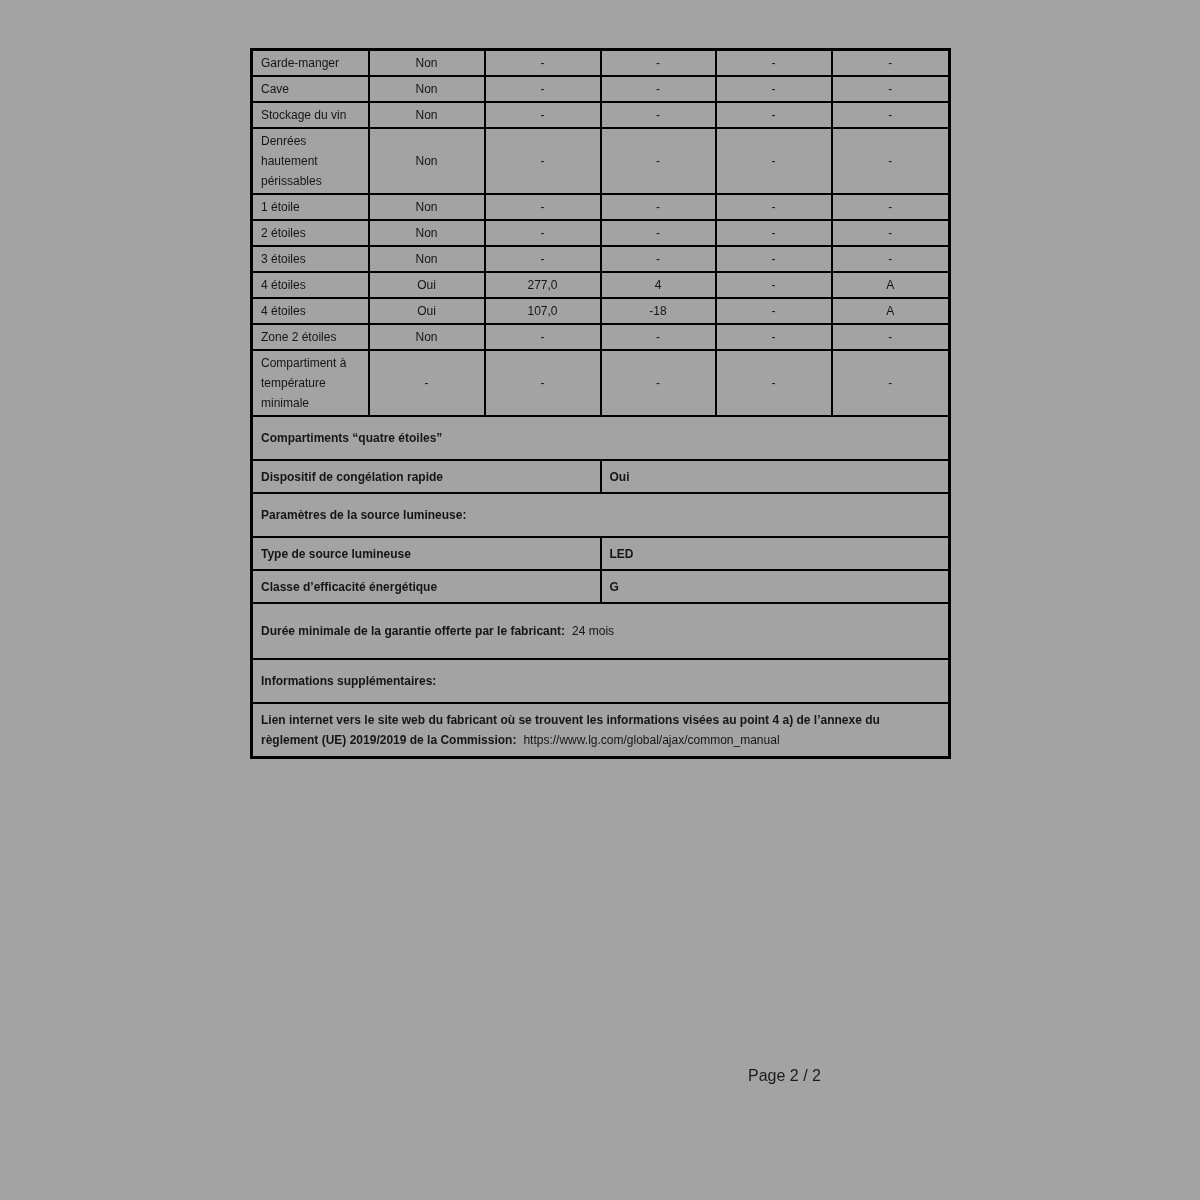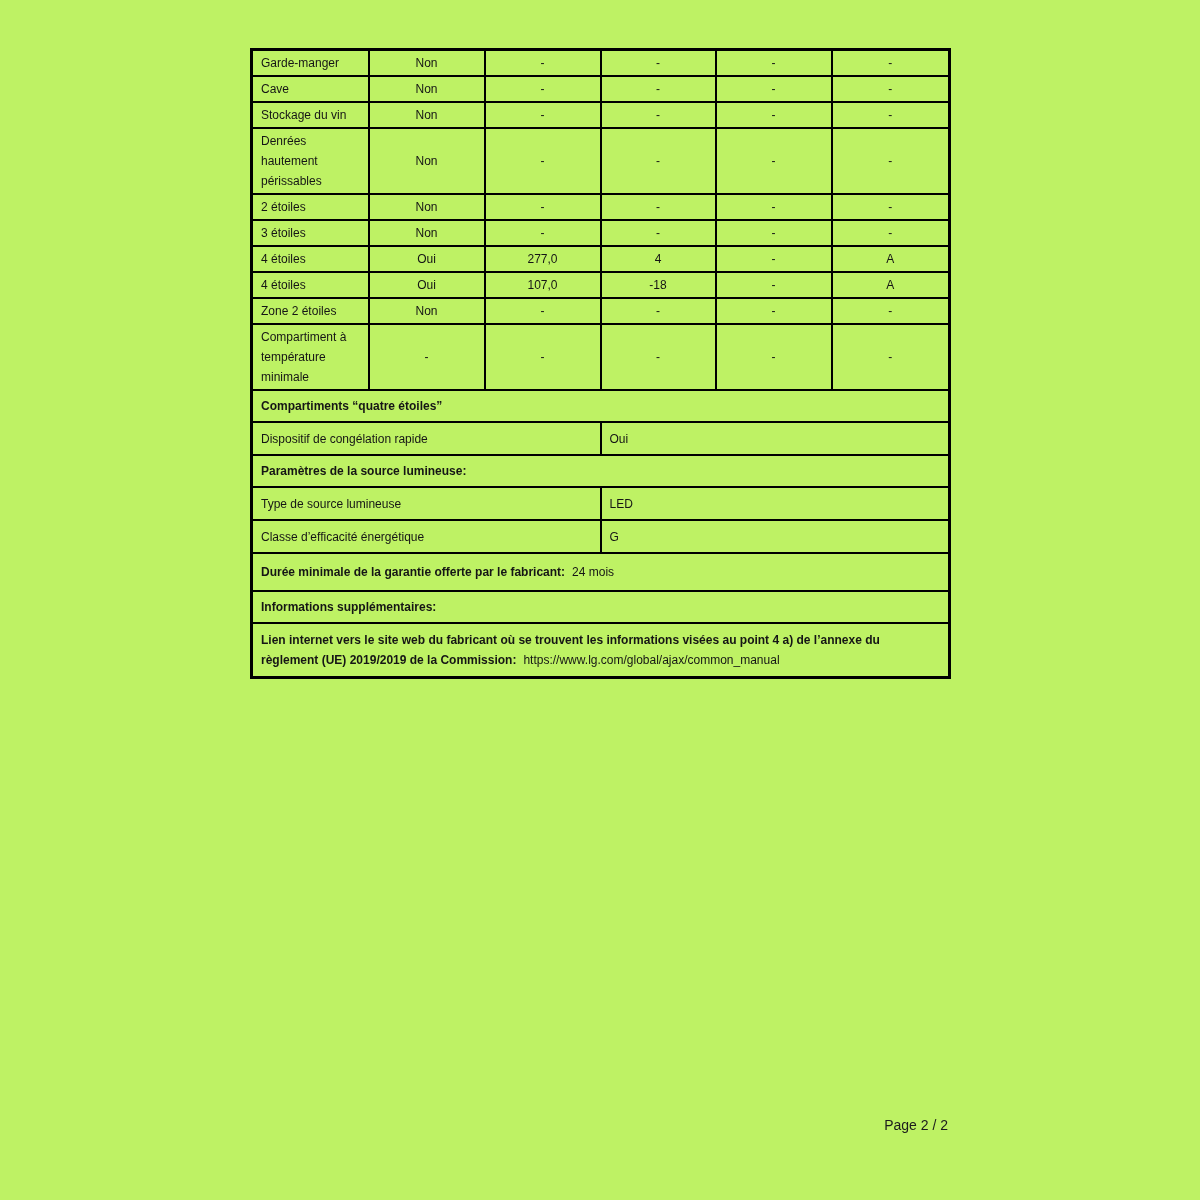--- a/index.html
+++ b/index.html
@@ -6,54 +6,54 @@
   html, body { width: 1200px; height: 1200px; }
   body {
     background: #ffffff;
     font-family: "Liberation Sans", sans-serif;
     color: #151515;
     position: relative;
   }
   .page {
     position: absolute;
     inset: 0;
-    background: #bef264;
+    background: #a3a3a3;
   }
   table.spec-table {
     position: absolute;
     left: 250px;
     top: 48px;
     width: 698px;
     border-collapse: collapse;
     table-layout: fixed;
     border: 3px solid #000;
   }
   table.spec-table td {
     border: 2px solid #000;
     font-size: 12px;
     line-height: 20px;
     vertical-align: middle;
     overflow: hidden;
   }
   tr.r-grid td { height: 23px; padding: 2px 6px; }
   tr.r-grid td.c-label { text-align: left; padding-left: 8px; }
   tr.r-grid td.c-val { text-align: center; }
-  tr.r-hdr td { height: 32px; font-weight: 700; padding: 2px 8px; }
-  tr.r-pair td { height: 33px; padding: 2px 8px; }
-  tr.r-inline td { height: 26px; padding: 8px 8px; }
+  tr.r-hdr td { height: 44px; font-weight: 700; padding: 2px 8px; }
+  tr.r-pair td { height: 33px; padding: 2px 8px; font-weight: bold; }
+  tr.r-inline td { height: 26px; padding: 17px 8px; }
   tr.r-link td { height: 50px; padding: 6px 8px; }
   .b { font-weight: 700; }
   .inline-val { margin-left: 7px; font-weight: 400; }
   .footer {
     position: absolute;
-    top: 1117px;
+    top: 1067px;
     left: 748px;
     width: 200px;
-    text-align: right;
-    font-size: 14px;
+    text-align: left;
+    font-size: 16px;
     color: #1c1c1c;
   }
 </style>
 </head>
 <body>
 
 <div class="page">
   <table class="spec-table">
     <colgroup>
       <col style="width:117px">
@@ -83,20 +83,28 @@
         <tr class="r-grid">
           <td class="c-label">Stockage du vin</td>
           <td class="c-val">Non</td>
           <td class="c-val">-</td>
           <td class="c-val">-</td>
           <td class="c-val">-</td>
           <td class="c-val">-</td>
         </tr>
         <tr class="r-grid">
           <td class="c-label">Denrées hautement périssables</td>
+          <td class="c-val">Non</td>
+          <td class="c-val">-</td>
+          <td class="c-val">-</td>
+          <td class="c-val">-</td>
+          <td class="c-val">-</td>
+        </tr>
+        <tr class="r-grid">
+          <td class="c-label">1 étoile</td>
           <td class="c-val">Non</td>
           <td class="c-val">-</td>
           <td class="c-val">-</td>
           <td class="c-val">-</td>
           <td class="c-val">-</td>
         </tr>
         <tr class="r-grid">
           <td class="c-label">2 étoiles</td>
           <td class="c-val">Non</td>
           <td class="c-val">-</td>

